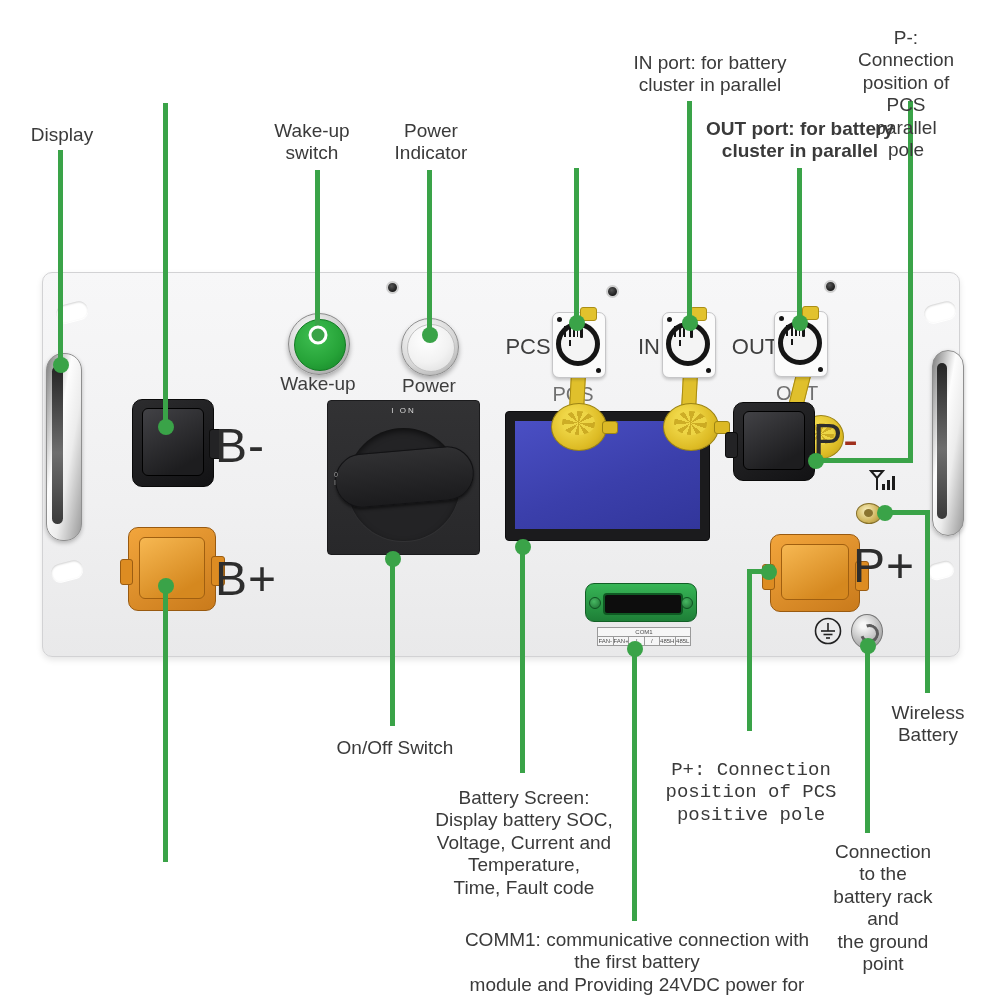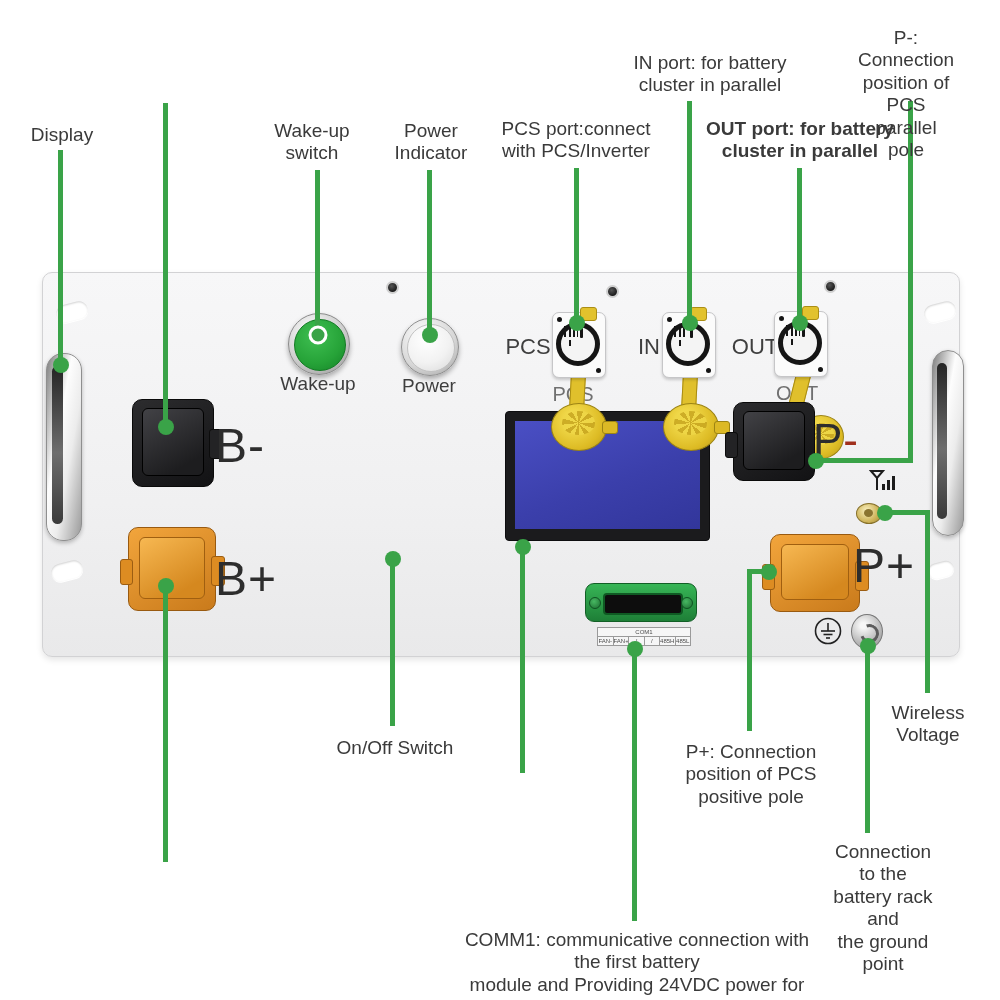--- a/index.html
+++ b/index.html
@@ -116,35 +116,38 @@
 </head>
 <body>
 
 <div class="page">
 
   <div class="ann" style="left:62px;top:124px;">Display</div>
   <div class="ann" style="left:312px;top:120px;">Wake-up
 switch</div>
   <div class="ann" style="left:431px;top:120px;">Power
 Indicator</div>
-  <div class="ann" style="left:576px;top:118px;">PCS port:connect
-with PCS/Inverter</div>
   <div class="ann" style="left:690px;top:52px;margin-left:20px;">IN port: for battery
 cluster in parallel</div>
   <div class="ann" style="left:800px;top:118px;font-weight:bold;">OUT port: for battery
 cluster in parallel</div>
   <div class="ann" style="left:906px;top:27px;">P-: Connection
 position of PCS
 parallel pole</div>
   <div class="ann" style="left:395px;top:737px;">On/Off Switch</div>
-  <div class="ann" style="left:751px;top:741px;">P+: Connection
+  <div class="ann" style="left:524px;top:787px;">Battery Screen:
+Display battery SOC,
+Voltage, Current and
+Temperature,
+Time, Fault code</div>
+  <div class="ann" style="left:751px;top:759px;font-family:Liberation Mono, monospace;">P+: Connection
 position of PCS
 positive pole</div>
   <div class="ann" style="left:928px;top:702px;">Wireless
-Voltage</div>
+Battery</div>
   <div class="ann" style="left:867px;top:841px;margin-left:16px;">Connection to the
 battery rack and
 the ground point</div>
   <div class="ann" style="left:637px;top:929px;">COMM1: communicative connection with the first battery
 module and Providing 24VDC power for the cooling fan</div>
 
   <div class="vl" style="left:58px;top:150px;height:215px;"></div>
   <div class="vl" style="left:163px;top:103px;height:324px;"></div>
   <div class="vl" style="left:315px;top:170px;height:165px;"></div>
   <div class="vl" style="left:427px;top:170px;height:165px;"></div>
@@ -217,20 +220,26 @@
   </div>
   <div class="btn-label" style="left:318px;top:373px;">Wake-up</div>
 
   <div class="btn" style="left:401px;top:318px;width:56px;height:56px;
        background:radial-gradient(circle at 38% 30%,#ffffff 0%,#d6d6d6 60%,#9a9a9a 100%);border:1px solid #8f8f8f;">
     <div class="cap" style="left:5px;top:5px;width:46px;height:46px;
          background:radial-gradient(circle at 40% 32%,#ffffff 0%,#f2f2f2 55%,#d8d8d8 100%);border:1px solid #c2c2c2;"></div>
   </div>
   <div class="btn-label" style="left:429px;top:375px;">Power</div>
 
+  <div class="rotary">
+    <div class="on">I ON</div>
+    <div class="base"></div>
+    <div class="lever"></div>
+    <div class="marks">0 I</div>
+  </div>
 
   <div class="lcd">
     <div class="blue"></div>
   </div>
 
   <div class="printed" style="left:573px;top:383px;">PCS</div>
   <div class="printed" style="left:797px;top:382px;">OUT</div>
 
   <div class="strap" style="left:570px;top:372px;height:38px;transform:rotate(3deg);"></div>
   <div class="strap" style="left:682px;top:372px;height:38px;transform:rotate(3deg);"></div>

